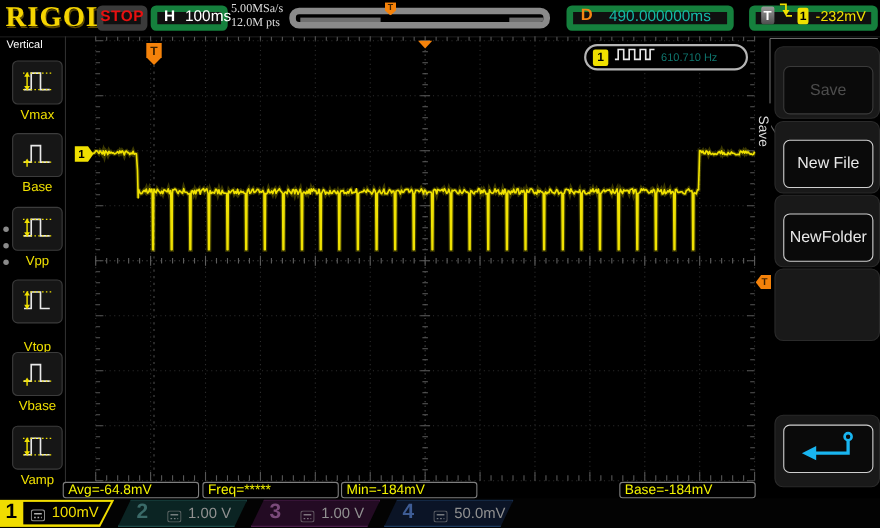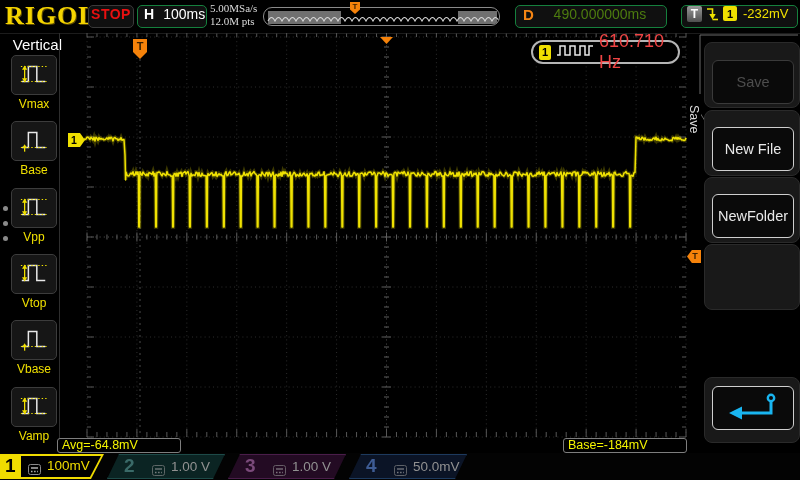--- a/index.html
+++ b/index.html
@@ -2,55 +2,55 @@
 <html><head>
 <meta charset="utf-8">
 <style>
   html,body{margin:0;padding:0;background:#222;}
   #screen{position:relative;width:800px;height:480px;background:#000;overflow:hidden;
           font-family:"Liberation Sans",sans-serif;-webkit-font-smoothing:antialiased;}
   
   #topbar{position:absolute;left:0;top:0;width:800px;height:33px;background:#000;border-bottom:1px solid #1c1c1c;}
   #logo{position:absolute;left:5px;top:1px;font-family:"Liberation Serif",serif;font-weight:bold;
         font-size:26px;color:#f5d400;letter-spacing:1px;text-shadow:1px 1px 0 #5c4a00;}
-  .panel{position:absolute;top:5px;height:23px;background:#101010;border:1px solid #15803d;border-radius:5px;
-         box-sizing:border-box;display:flex;align-items:flex-start;color:#eee;}
+  .panel{position:absolute;top:5px;height:23px;background:#101010;border:6px solid #15803d;border-radius:5px;
+         box-sizing:border-box;display:flex;align-items:flex-end;color:#eee;}
   #stopbtn{left:88px;width:46px;justify-content:center;border-color:#3a3a3a;}
   #stopbtn span{color:#e81010;font-weight:bold;font-size:14px;letter-spacing:.5px;}
   #hpanel{left:137px;width:70px;}
   #hpanel .hkey{font-weight:bold;font-size:14px;margin-left:6px;color:#fff;}
   #hpanel .hval{font-size:14px;margin-left:9px;color:#fff;}
   #sampinfo{position:absolute;left:210px;top:2px;font-size:11px;line-height:13px;color:#ddd;font-family:Liberation Serif, serif;}
   #preview{left:263px;width:237px;top:7px;height:19px;border-radius:9px;background:#000;border-color:#8a8a8a;overflow:hidden;}
   #preview .seg{position:absolute;top:3px;height:13px;background:#707070;}
   #preview svg{position:absolute;left:0;top:0;}
   #ptflag{position:absolute;left:350px;top:2px;width:10px;height:12px;z-index:6;
           clip-path:polygon(0 0,100% 0,100% 62%,50% 100%,0 62%);background:#f5820a;
           color:#402200;font-size:8px;font-weight:bold;text-align:center;line-height:9px;}
   #dpanel{left:515px;width:152px;}
   #dpanel .dkey{color:#f58514;font-weight:bold;font-size:15px;margin-left:7px;}
-  #dpanel .dval{flex:1;text-align:center;font-size:14px;color:#4d7c0f;}
+  #dpanel .dval{flex:1;text-align:center;font-size:14px;color:#14b8a6;}
   #tpanel{left:681px;width:117px;gap:4px;padding:0 5px;}
   .graykey{width:15px;height:16px;border-radius:2px;background:linear-gradient(#9a9a9a,#4f4f4f);
            color:#fff;font-weight:bold;font-size:12px;display:flex;align-items:center;justify-content:center;}
   .yellowkey{width:14px;height:15px;border-radius:2px;background:#f0e000;color:#000;font-weight:bold;
              font-size:11px;display:flex;align-items:center;justify-content:center;}
   #tlevel{color:#f0e000;font-size:13px;margin-left:2px;}
   
-  #sidebar-title{position:absolute;left:6px;top:36px;width:56px;text-align:right;color:#fff;font-size:15px;}
+  #sidebar-title{position:absolute;left:6px;top:36px;width:56px;text-align:left;color:#fff;font-size:10px;}
   .sbtn{position:absolute;left:11px;width:46px;height:40px;background:#161616;border:1px solid #3c3c3c;
         border-radius:5px;box-sizing:border-box;display:flex;align-items:center;justify-content:center;}
   .slabel{position:absolute;left:3px;width:62px;text-align:center;color:#f0e000;font-size:12px;}
   .pagedot{position:absolute;left:3px;width:5px;height:5px;border-radius:50%;background:#8a8a8a;}
   #sidesep{position:absolute;left:59px;top:33px;width:1px;height:420px;background:#2e2e2e;}
   
   #grid-svg{position:absolute;left:59px;top:33px;z-index:1;}
   #freqbox{position:absolute;left:531px;top:40px;width:149px;height:24px;border:2px solid #b5b5b5;border-radius:12px;
            background:#000;display:flex;align-items:center;gap:5px;padding-left:6px;box-sizing:border-box;z-index:5;}
-  #freqbox .fval{color:#ef4444;font-size:18px;}
+  #freqbox .fval{color:#0f766e;font-size:10px;}
   #trig-right{position:absolute;left:687px;top:250px;width:14px;height:13px;background:#f5820a;z-index:4;
               clip-path:polygon(0 50%,35% 0,100% 0,100% 100%,35% 100%);
               color:#402200;font-size:9px;font-weight:bold;text-align:center;line-height:13px;padding-left:2px;box-sizing:border-box;}
   
   #menuline{position:absolute;left:690px;top:33px;z-index:1;}
   #savetab{position:absolute;left:687px;top:94px;width:14px;height:50px;color:#ddd;font-size:12.5px;
            writing-mode:vertical-rl;text-align:center;background:#000;z-index:2;}
   .well{position:absolute;left:704px;width:96px;height:66px;background:#191919;border:1px solid #2a2a2a;
         border-radius:8px;box-sizing:border-box;z-index:2;}
   .mbtn{position:absolute;left:712px;width:82px;height:44px;border-radius:6px;background:#0a0a0a;z-index:3;
@@ -158,21 +158,21 @@
   <div class="slabel" style="top:230px">Vpp</div>
   <div class="sbtn" style="top:254px">
       <span class="ic"><svg width="34" height="30" viewBox="0 0 32 32">
           <path d="M3,25 H10 V9 H19 V25 H28" fill="none" stroke="#e8e8e8" stroke-width="1.6"></path>
           <line x1="2" y1="9" x2="30" y2="9" stroke="#f0e000" stroke-dasharray="1.5 2.2" stroke-width="1.2"></line>
           <line x1="6" y1="10.5" x2="6" y2="23.5" stroke="#f0e000" stroke-width="1.4"></line>
           <path d="M6,8 l-2.8,4.5 h5.6 z" fill="#f0e000"></path>
           <path d="M6,26 l-2.8,-4.5 h5.6 z" fill="#f0e000"></path>
         </svg></span>
     </div>
-  <div class="slabel" style="top:296px">Vtop</div>
+  <div class="slabel" style="top:308px">Vtop</div>
   <div class="sbtn" style="top:320px">
       <span class="ic"><svg width="34" height="30" viewBox="0 0 32 32">
           <path d="M3,25 H10 V9 H19 V25 H28" fill="none" stroke="#e8e8e8" stroke-width="1.6"></path>
           <line x1="2" y1="25" x2="30" y2="25" stroke="#f0e000" stroke-dasharray="1.5 2.2" stroke-width="1.2"></line>
           <line x1="6" y1="24" x2="6" y2="29.5" stroke="#f0e000" stroke-width="1.4"></line>
           <path d="M6,21.5 l-2.6,4.2 h5.2 z" fill="#f0e000"></path>
         </svg></span>
     </div>
   <div class="slabel" style="top:362px">Vbase</div>
   <div class="sbtn" style="top:387px">
@@ -556,20 +556,22 @@
   <div class="mbtn on" style="top:127px">New File</div>
   <div class="mbtn on" style="top:386px">
     <span class="ic"><svg width="56" height="30" viewBox="0 0 56 30">
           <circle cx="46" cy="6" r="3.2" fill="none" stroke="#19b5f0" stroke-width="2.4"></circle>
           <path d="M46,9.5 V21 H15" fill="none" stroke="#19b5f0" stroke-width="3"></path>
           <path d="M17,14.5 L4,21 L17,27.5 z" fill="#19b5f0"></path>
         </svg></span>
   </div>
 
   <div class="meas" style="left:57px">Avg=-64.8mV</div>
+  <div class="meas" style="left:184px">Freq=*****</div>
+  <div class="meas" style="left:310px">Min=-184mV</div>
   <div class="meas" style="left:563px">Base=-184mV</div>
 
   <div id="bottombar">
     <div class="ch" id="ch1">
       <div class="chin"></div>
       <span class="chnum">1</span>
       <span class="ic"><svg width="13" height="11" viewBox="0 0 13 11">
             <rect x="0.5" y="0.5" width="12" height="10" rx="2" fill="none" stroke="#8a8a8a"></rect>
             <line x1="3" y1="4" x2="10" y2="4" stroke="#b0b0b0" stroke-width="1.3"></line>
             <line x1="3" y1="7.5" x2="10" y2="7.5" stroke="#b0b0b0" stroke-width="1.3" stroke-dasharray="1.5 1.6"></line>

